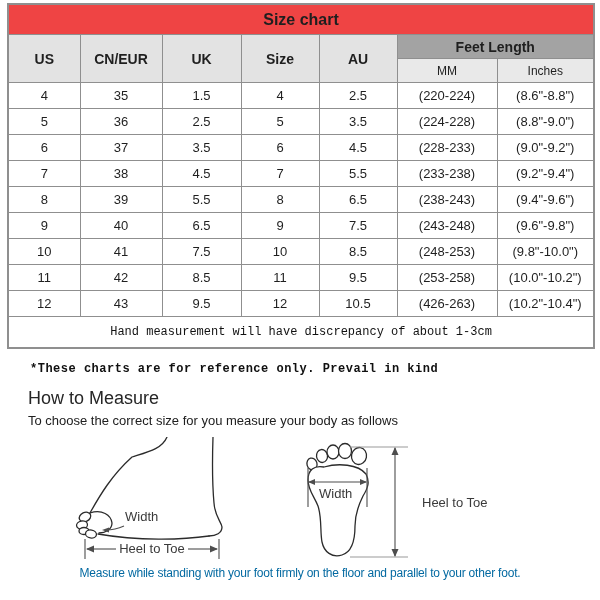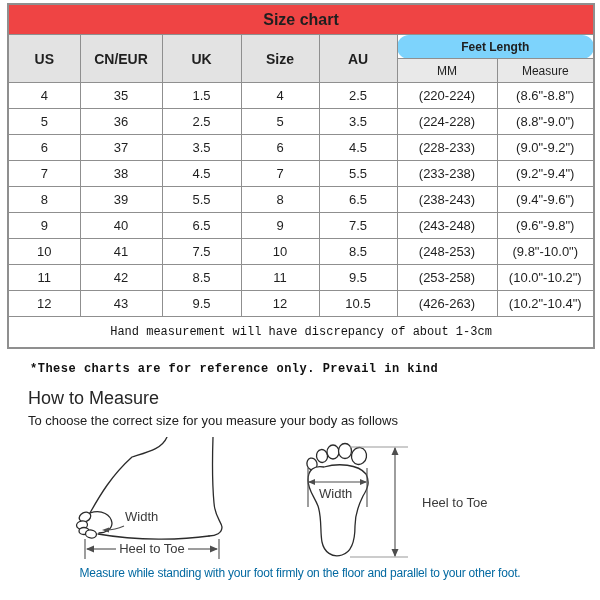--- a/index.html
+++ b/index.html
@@ -13,21 +13,21 @@
     position:absolute; left:7px; top:3px; width:586px;
     border-collapse:collapse; table-layout:fixed;
     border:2px solid #8f8f8f;
   }
   .size-chart th, .size-chart td {
     border:1px solid #8f8f8f; text-align:center; vertical-align:middle;
     padding:0; color:#1f1f1f; overflow:hidden; white-space:nowrap;
   }
   .title-row td { height:29px; font-weight:bold; font-size:16px; background:#ef4444; }
   .head-main    { background:#e3e3e3; font-size:14px; font-weight:bold; }
-  .head-group   { background:#7dd3fc; font-size:12px; font-weight:bold; height:23px;border-radius:12px; }
+  .head-group   { background:#a3a3a3; font-size:14px; font-weight:bold; height:23px; }
   .head-sub     { background:#e9e9e9; font-size:12px; font-weight:normal; height:23px; }
   .size-chart tbody td { height:25px; font-size:13px; background:#ffffff; }
   .footnote-row td {
     height:30px; background:#ffffff;
     font-family:"Liberation Mono", monospace; font-size:12px; color:#111;
   }
 
   
   .note-reference {
     position:absolute; left:30px; top:362px;
@@ -71,21 +71,21 @@
       <tr>
         <th rowspan="2" class="head-main">US</th>
         <th rowspan="2" class="head-main">CN/EUR</th>
         <th rowspan="2" class="head-main">UK</th>
         <th rowspan="2" class="head-main">Size</th>
         <th rowspan="2" class="head-main">AU</th>
         <th colspan="2" class="head-group">Feet Length</th>
       </tr>
       <tr>
         <th class="head-sub">MM</th>
-        <th class="head-sub">Measure</th>
+        <th class="head-sub">Inches</th>
       </tr>
     </thead>
     <tbody>
         <tr>
           <td>4</td>
           <td>35</td>
           <td>1.5</td>
           <td>4</td>
           <td>2.5</td>
           <td>(220-224)</td>

